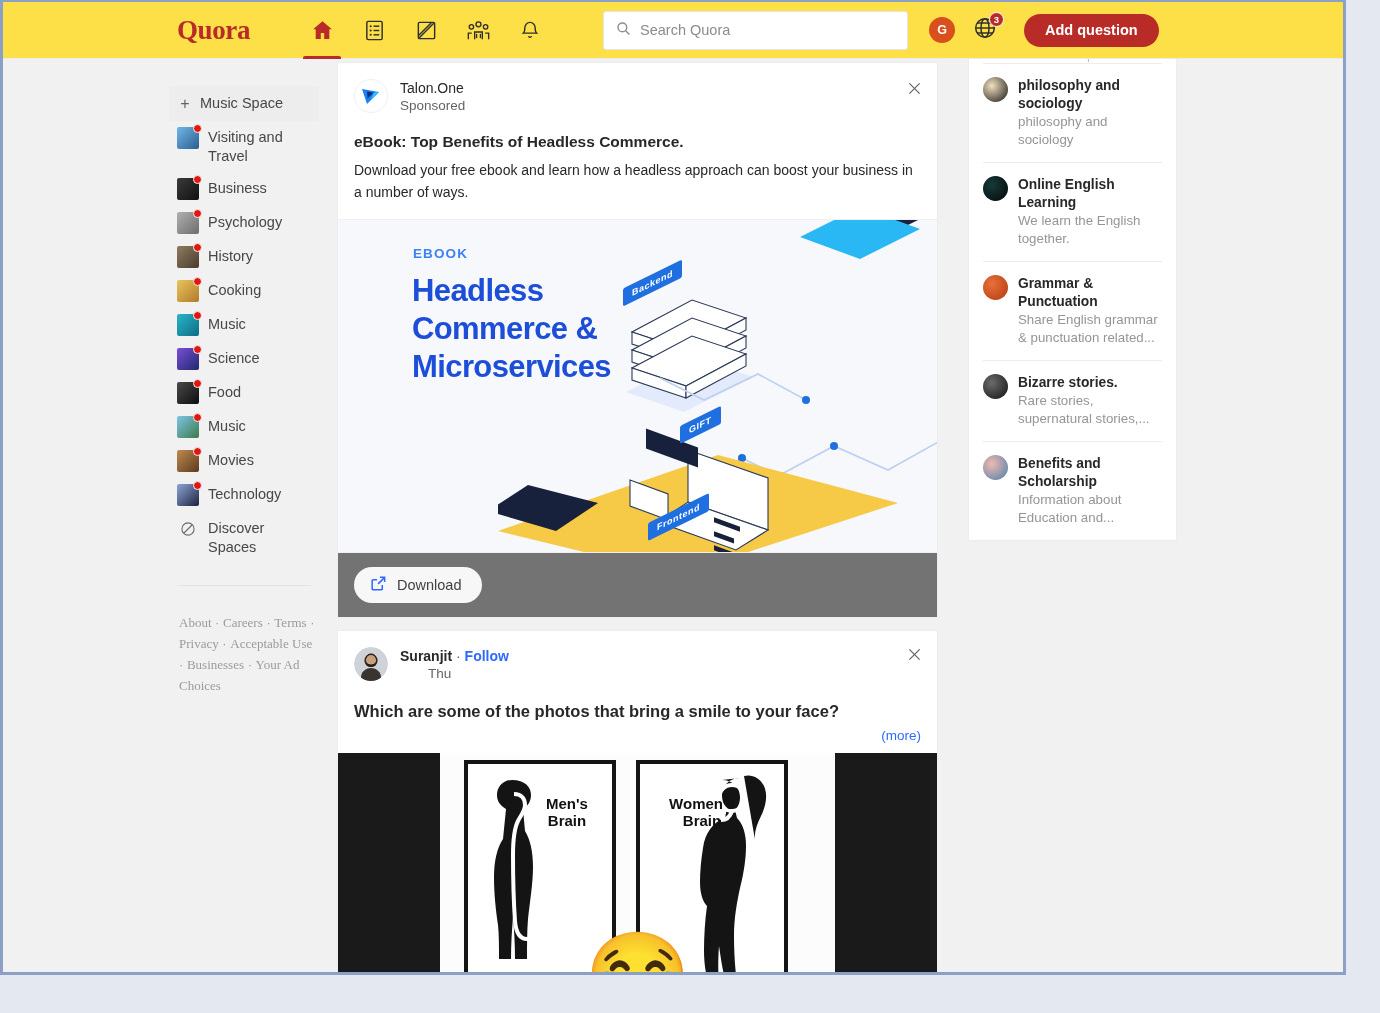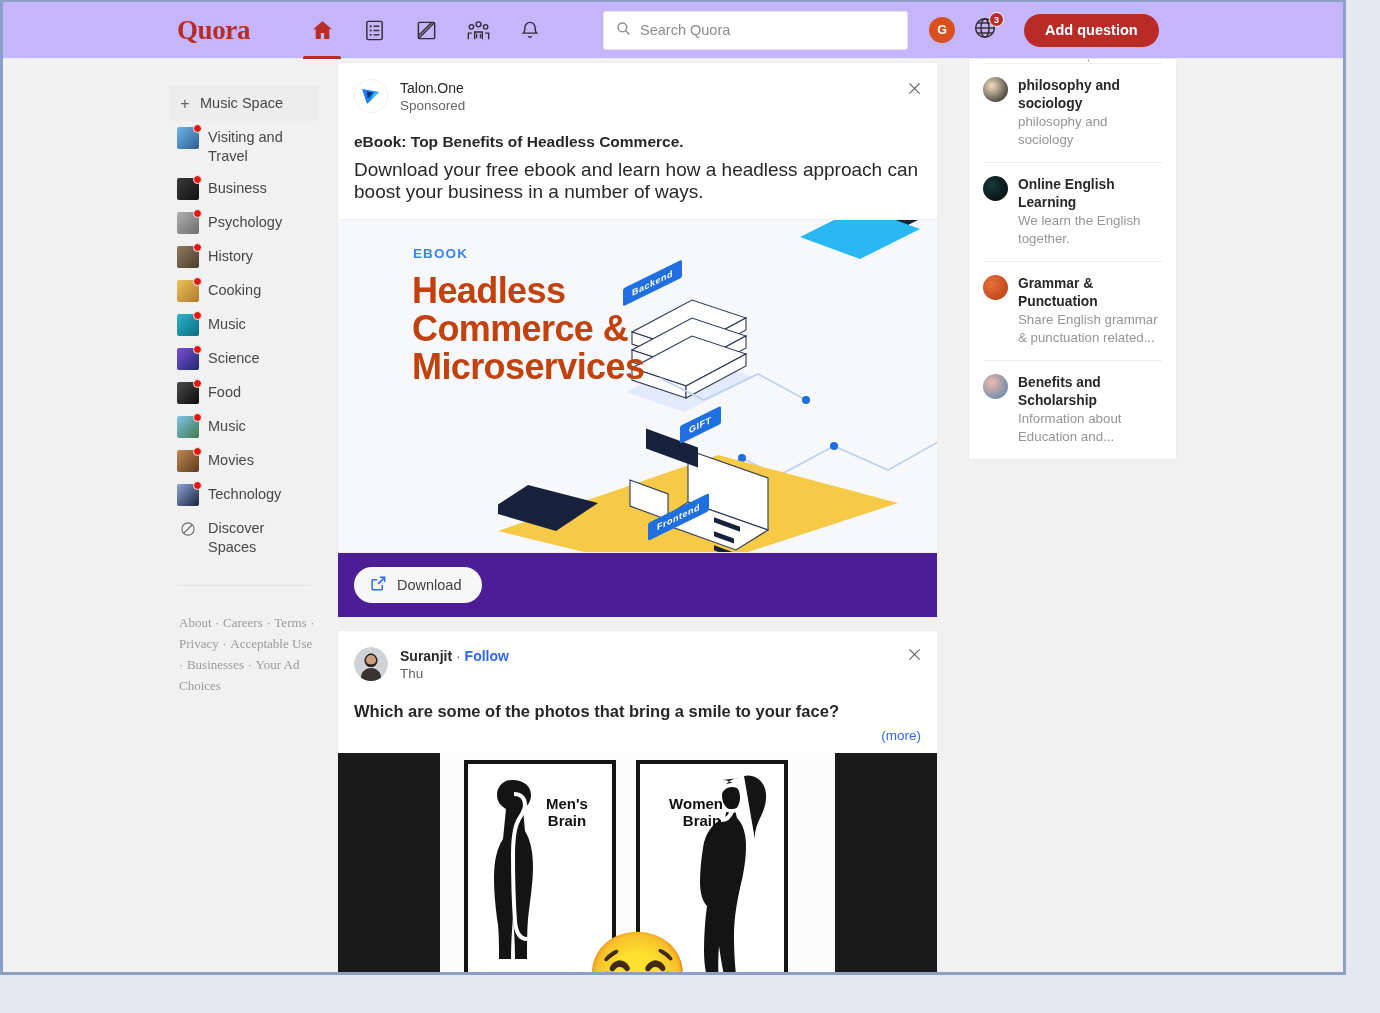--- a/index.html
+++ b/index.html
@@ -22,21 +22,21 @@
   #viewport {
     position: absolute; left: 0; top: 0; right: 0; bottom: 0;
     background: #f1f1f2;
     overflow: hidden;
   }
 
   
   #header {
     position: absolute; left: 0; top: 0; right: 0;
     height: 57px;
-    background: #c4b5fd;
+    background: #fde047;
     border-bottom: 1px solid #ebebeb;
     display: flex; align-items: center;
     z-index: 50;
   }
   #logo {
     font-family: "Liberation Serif", serif;
     color: #b92b27;
     font-size: 27px;
     font-weight: bold;
     letter-spacing: -0.4px;
@@ -169,62 +169,62 @@
     overflow: hidden;
   }
   .head-text { margin-left: 12px; }
   .ad-name { font-size: 14px; font-weight: normal; color: #282829; line-height: 18px; }
   .ad-sub { font-size: 13.5px; color: #636466; line-height: 18px; }
   .ad-title {
     font-size: 15.5px; font-weight: bold; color: #282829;
     padding: 18px 16px 0 16px;
   }
   .ad-body {
-    font-size: 19px; color: #282829; line-height: 22px;
+    font-size: 14px; color: #282829; line-height: 22px;
     padding: 8px 16px 16px 16px;
   }
 
   
   #ad-creative {
     position: relative; height: 333px; background: #f7f8fc;
     overflow: hidden; border-top: 1px solid #f0f0f0;
   }
   #ad-eyebrow {
     position: absolute; left: 75px; top: 26px;
     color: #3b82f6; font-size: 13.5px; font-weight: bold; letter-spacing: 1.1px;
   }
   #ad-headline {
     position: absolute; left: 74px; top: 52px; width: 280px;
-    color: #c2410c; font-size: 36px; font-weight: bold; line-height: 38px;
+    color: #1d4ed8; font-size: 31px; font-weight: bold; line-height: 38px;
     letter-spacing: -0.6px;
   }
   .iso { position: absolute; }
   .tag {
     position: absolute; background: #1f6fe0; color: #fff;
     font-size: 9px; font-weight: bold; letter-spacing: .5px;
     padding: 4px 9px; border-radius: 2px;
     transform: skewY(-26deg);
   }
   #ad-footer {
-    padding: 14px 16px; border-top: 1px solid #f0f0f0; background: #4c1d95;
+    padding: 14px 16px; border-top: 1px solid #f0f0f0; background: #737373;
   }
   #download-btn {
     display: inline-flex; align-items: center; gap: 10px;
     background: #f7f7f7; border: 0; border-radius: 18px;
     height: 36px; padding: 0 20px 0 16px; cursor: pointer;
     font-family: "Liberation Sans", sans-serif;
     font-size: 14.5px; color: #414141;
   }
 
   
   .post-avatar { width: 34px; height: 34px; border-radius: 50%; flex: none; overflow: hidden; }
   .post-name { font-size: 14px; font-weight: bold; color: #282829; line-height: 18px; }
   .post-name .sep { color: #636466; font-weight: normal; }
   .post-follow { color: #2e69ff; font-weight: bold; cursor: pointer; }
-  .post-time { font-size: 13.5px; color: #636466; line-height: 18px; }
+  .post-time { font-size: 13.5px; color: #636466; line-height: 18px; margin-left: 28px; }
   .post-question {
     font-size: 16.5px; font-weight: bold; color: #282829;
     padding: 17px 16px 0 16px; line-height: 22px;
   }
   #more-link {
     text-align: right; padding: 6px 16px 10px 16px;
     font-size: 13.5px; color: #2e69ff; cursor: pointer;
   }
   #meme-wrap {
     position: relative; height: 268px; background: #fff; overflow: hidden;
@@ -654,20 +654,29 @@
               <span class="rc-thumb">
                 <span style="display:block;width:100%;height:100%;background:radial-gradient(circle at 35% 35%,#e8703a,#b33a10)"></span>
               </span>
               <span>
                 <span class="rc-title" style="display:block">Grammar &amp; Punctuation</span>
                 <span class="rc-desc" style="display:block">Share English grammar &amp; punctuation related...</span>
               </span>
             </div>
             <div class="rc-item">
               <span class="rc-thumb">
+                <span style="display:block;width:100%;height:100%;background:radial-gradient(circle at 35% 35%,#6b6b6b,#111111)"></span>
+              </span>
+              <span>
+                <span class="rc-title" style="display:block">Bizarre stories.</span>
+                <span class="rc-desc" style="display:block">Rare stories, supernatural stories,...</span>
+              </span>
+            </div>
+            <div class="rc-item">
+              <span class="rc-thumb">
                 <span style="display:block;width:100%;height:100%;background:radial-gradient(circle at 35% 35%,#f0b9b0,#4a7fa8)"></span>
               </span>
               <span>
                 <span class="rc-title" style="display:block">Benefits and Scholarship</span>
                 <span class="rc-desc" style="display:block">Information about Education and...</span>
               </span>
             </div>
           </div>
     </div>
 

